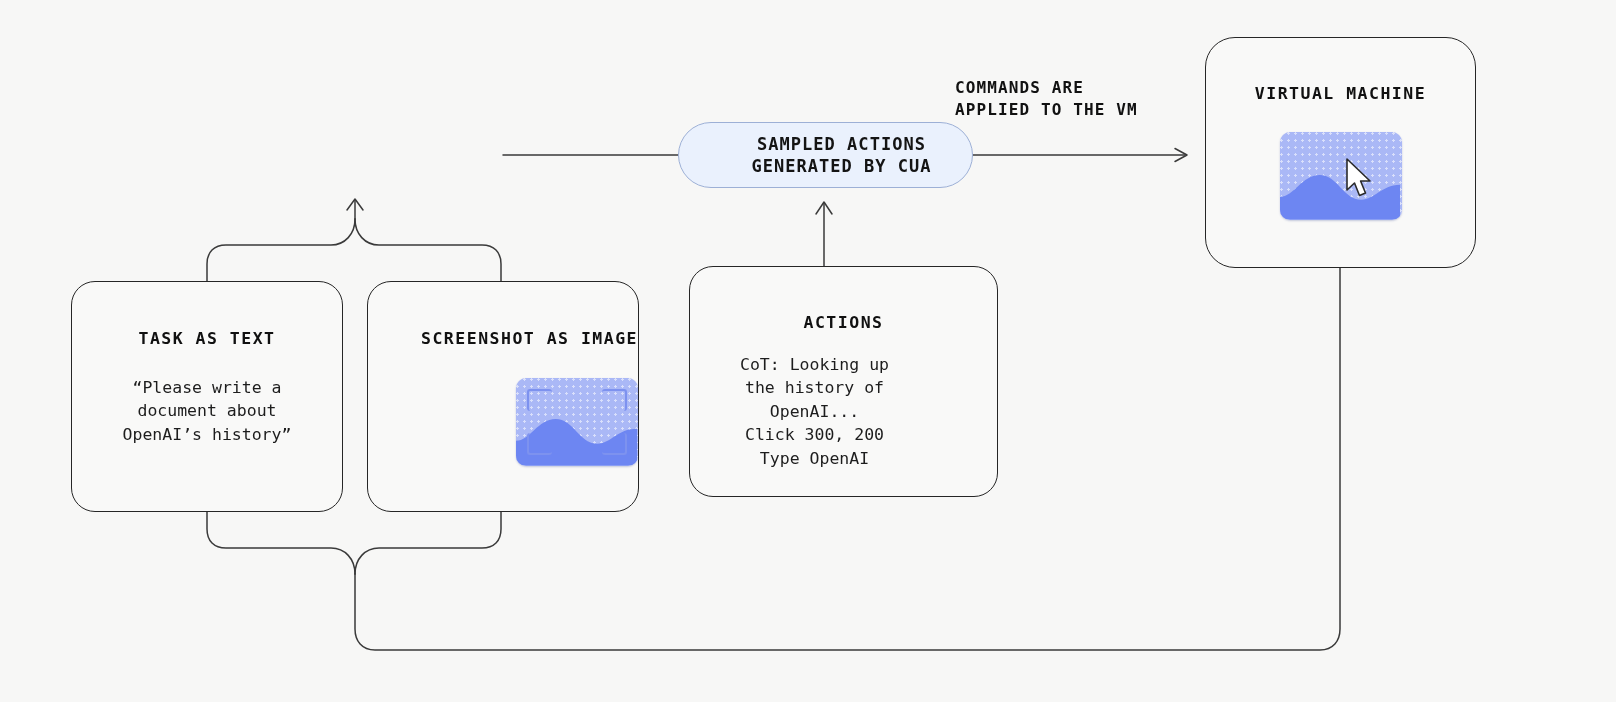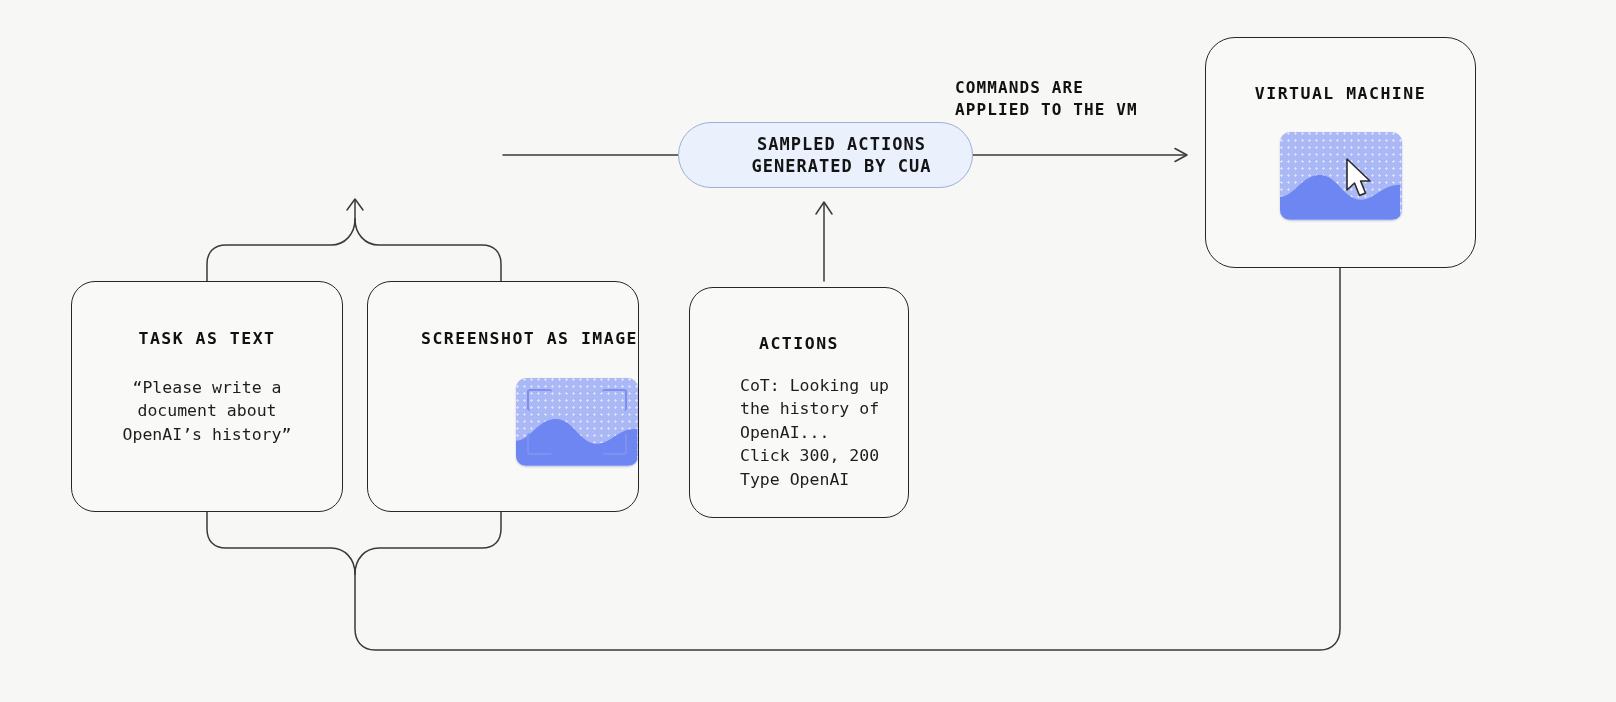--- a/index.html
+++ b/index.html
@@ -65,21 +65,21 @@
     text-align: center;
     color: #111111;
   }
   .card-body {
     font-size: 16.5px;
     line-height: 1.42;
     white-space: pre;
     color: #1d1d1d;
   }
   .card-body.center { text-align: center; }
-  .card-body.left { text-align: left; align-self: flex-start; }
+  .card-body.left { text-align: center; align-self: flex-start; }
 
   
   .caption {
     position: absolute;
     text-align: left;
     font-weight: 700;
     font-size: 16px;
     letter-spacing: 0.07em;
     line-height: 1.35;
     white-space: pre;
@@ -192,21 +192,21 @@
       <svg class="wave" viewBox="0 0 122 55" preserveAspectRatio="none">
         <path d="M0,30 C14,30 22,8 40,8 C58,8 64,33 82,33 C96,33 102,18 122,18 L122,55 L0,55 Z" fill="#6d86f2"></path>
       </svg>
       <span class="brk tl"></span>
       <span class="brk tr"></span>
       <span class="brk bl"></span>
       <span class="brk br"></span>
     </div>
   </div>
 
-  <div class="card" style="left:689px; top:287px; width:220px; height:231px;">
+  <div class="card" style="left:689px; top:266px; width:309px; height:231px;">
     <div class="card-title" style="margin-top:46px;">ACTIONS</div>
     <div class="card-body left" style="margin-top:21px; margin-left:50px;">CoT: Looking up
 the history of
 OpenAI...
 Click 300, 200
 Type OpenAI</div>
   </div>
 
   <div class="card" style="left:1205px; top:37px; width:271px; height:231px; border-radius:30px;">
     <div class="card-title" style="margin-top:46px;">VIRTUAL MACHINE</div>

